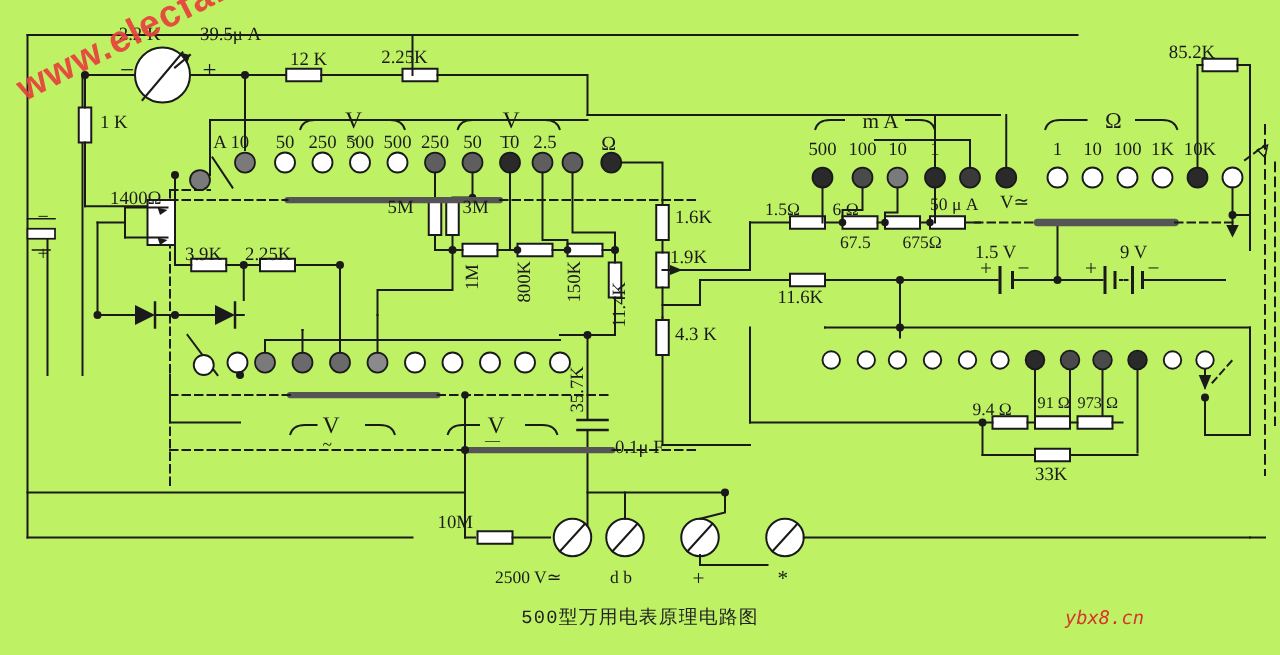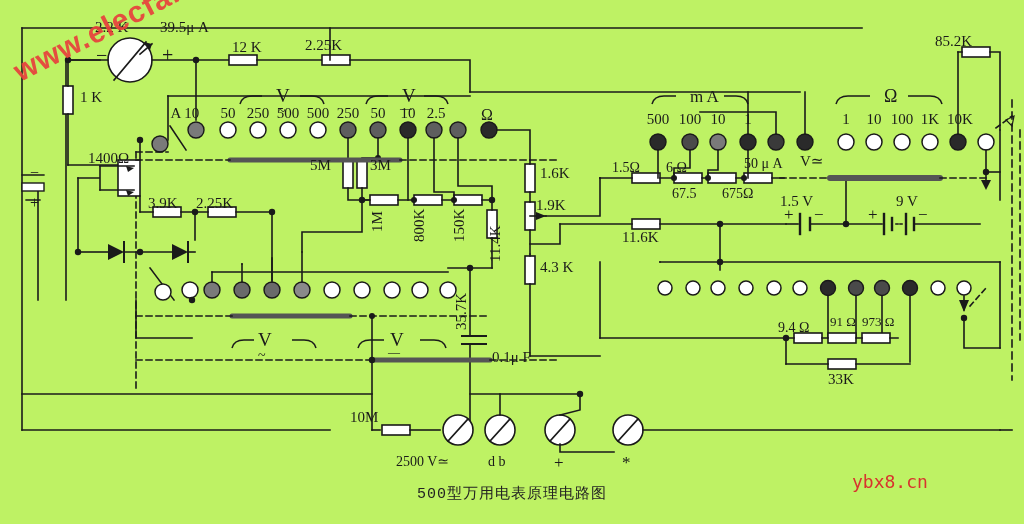--- a/index.html
+++ b/index.html
@@ -4,22 +4,22 @@
 <title>500型万用电表原理电路图</title>
 <style>
   html,body{margin:0;padding:0;background:#fff;}
   body{font-family:"Liberation Serif", serif;}
   #root{position:relative;width:1024px;height:524px;background:#bef264;overflow:hidden;}
   #root svg{position:absolute;left:0;top:0;}
   .wm{position:absolute;color:#e8413c;font-weight:bold;pointer-events:none;
       font-family:"Liberation Sans",sans-serif;}
   #wm-main{left:8px;top:58px;font-size:30px;transform:rotate(-27deg);transform-origin:0 0;
            letter-spacing:1px;opacity:.92;}
-  #wm-corner{left:852px;top:471px;font-size:18px;color:#d8332e;
-             font-family:"DejaVu Sans Mono",monospace;font-weight:normal;}
+  #wm-corner{left:852px;top:485px;font-size:15px;color:#d8332e;
+             font-family:"DejaVu Sans Mono",monospace;font-weight:normal;font-style:italic;}
   #caption{position:absolute;left:0;top:484px;width:1024px;text-align:center;
            font-size:15px;color:#222;font-family:Liberation Mono, monospace;letter-spacing:1px;}
   text{font-family:"Liberation Serif",serif;fill:#1a1a1a;}
 </style>
 </head>
 <body>
 
 <div id="root">
 
   <svg width="1024" height="524" viewBox="0 0 1024 524">

